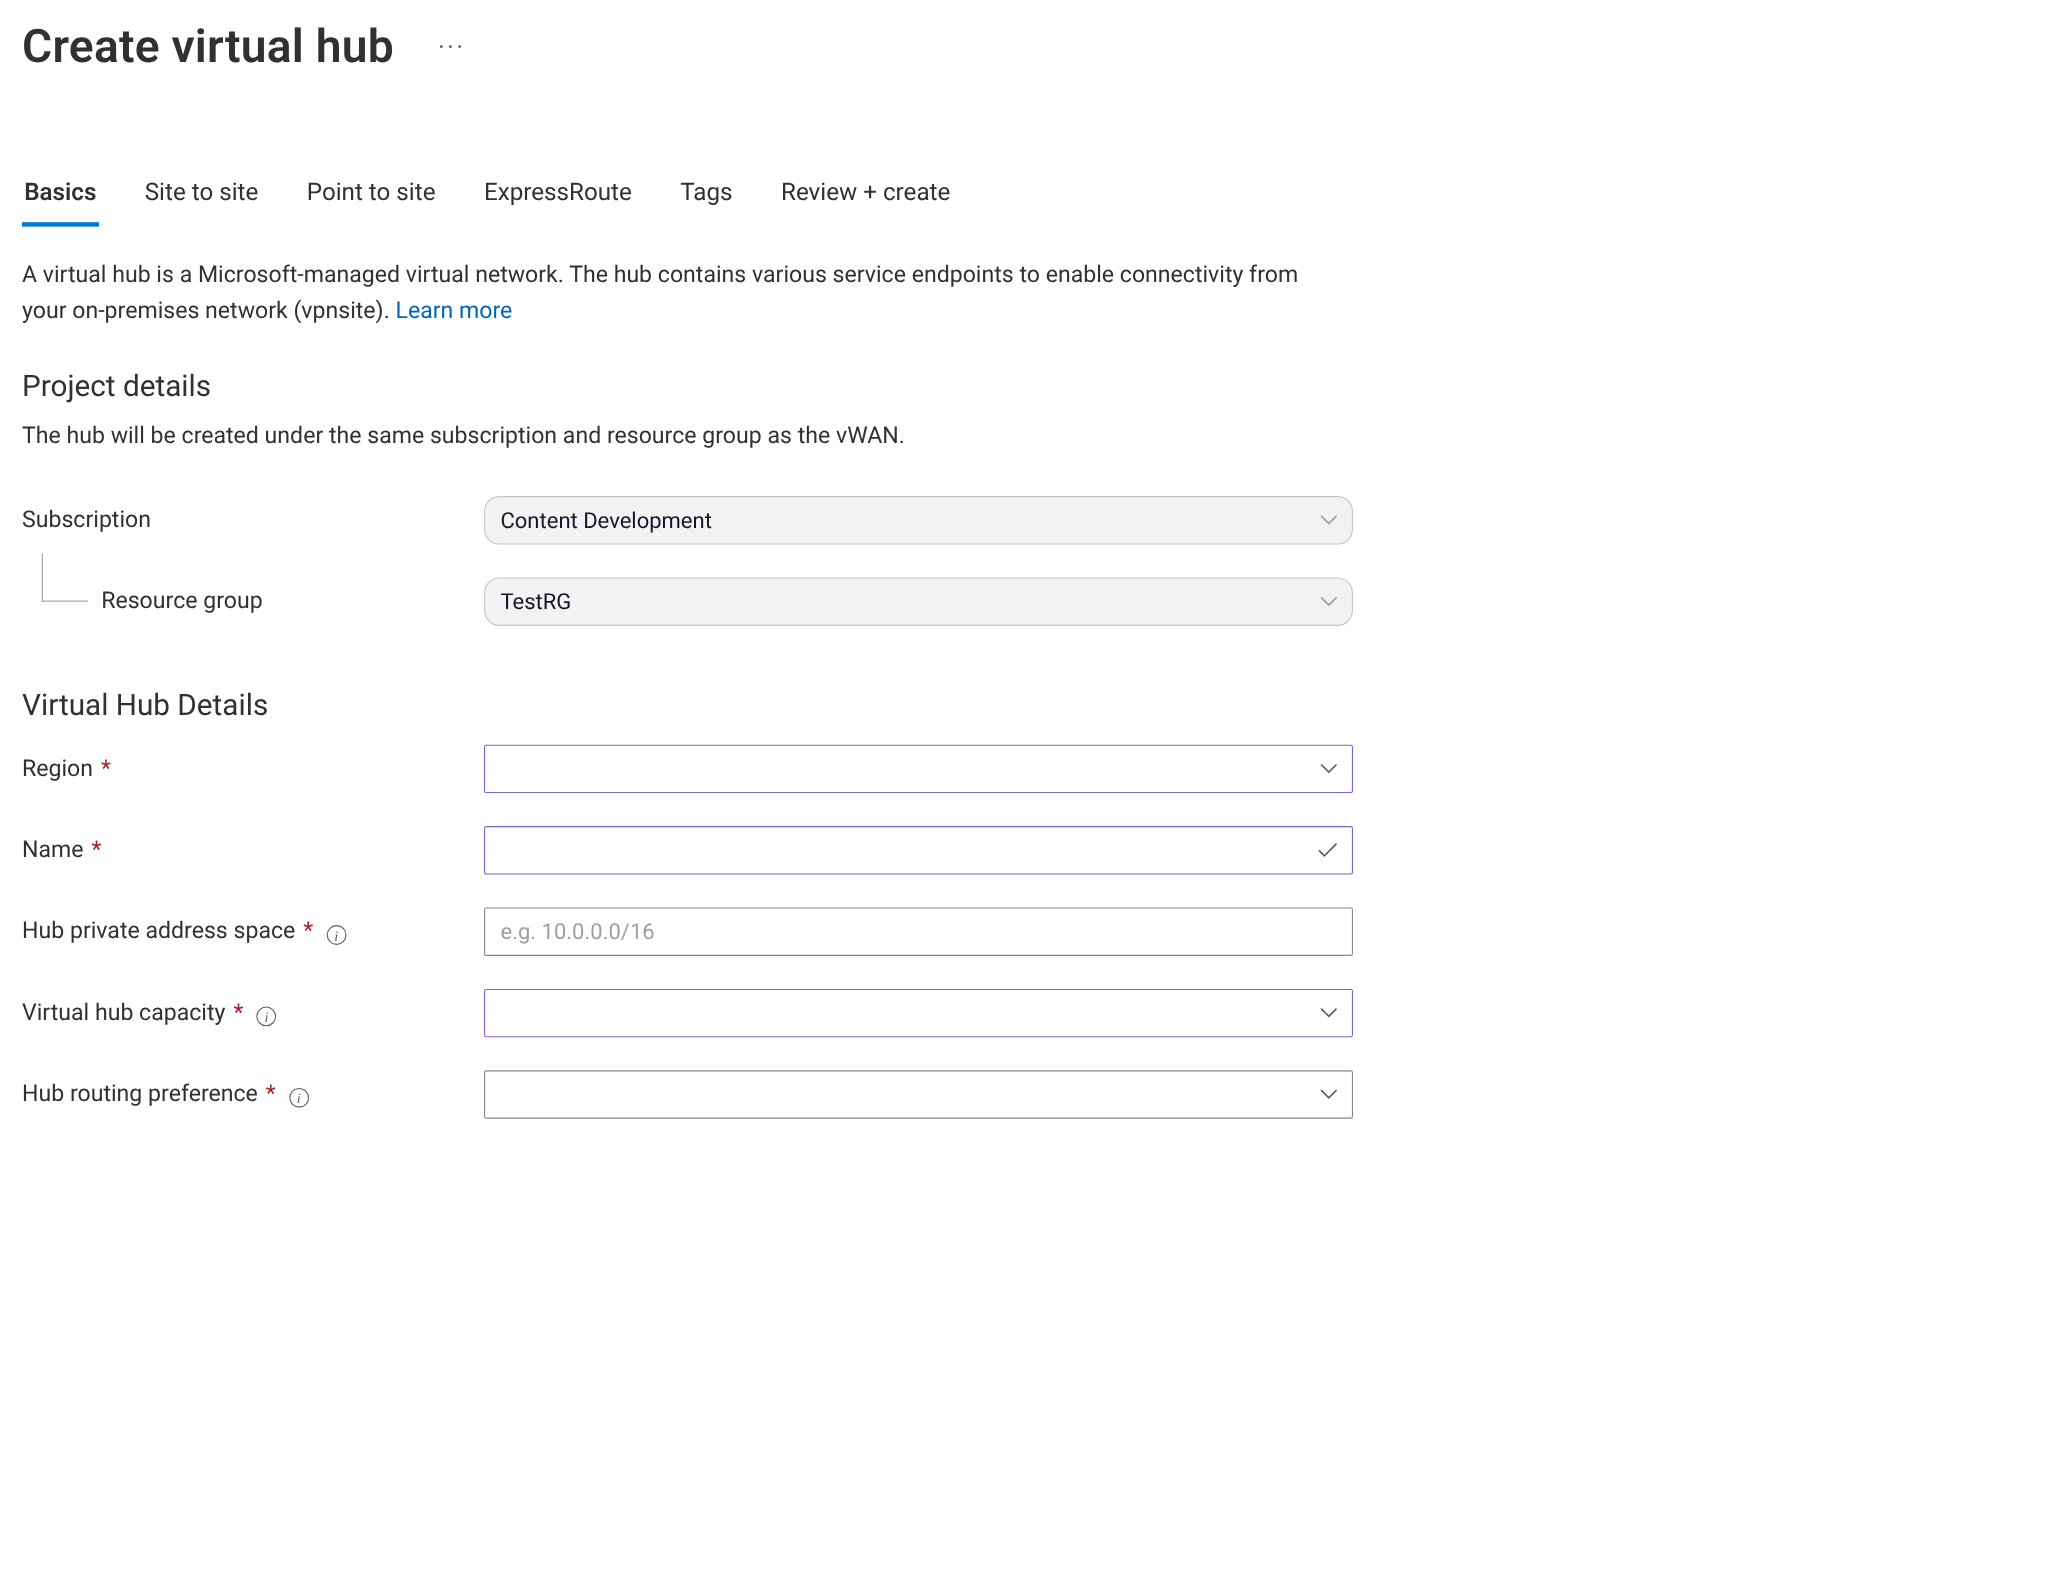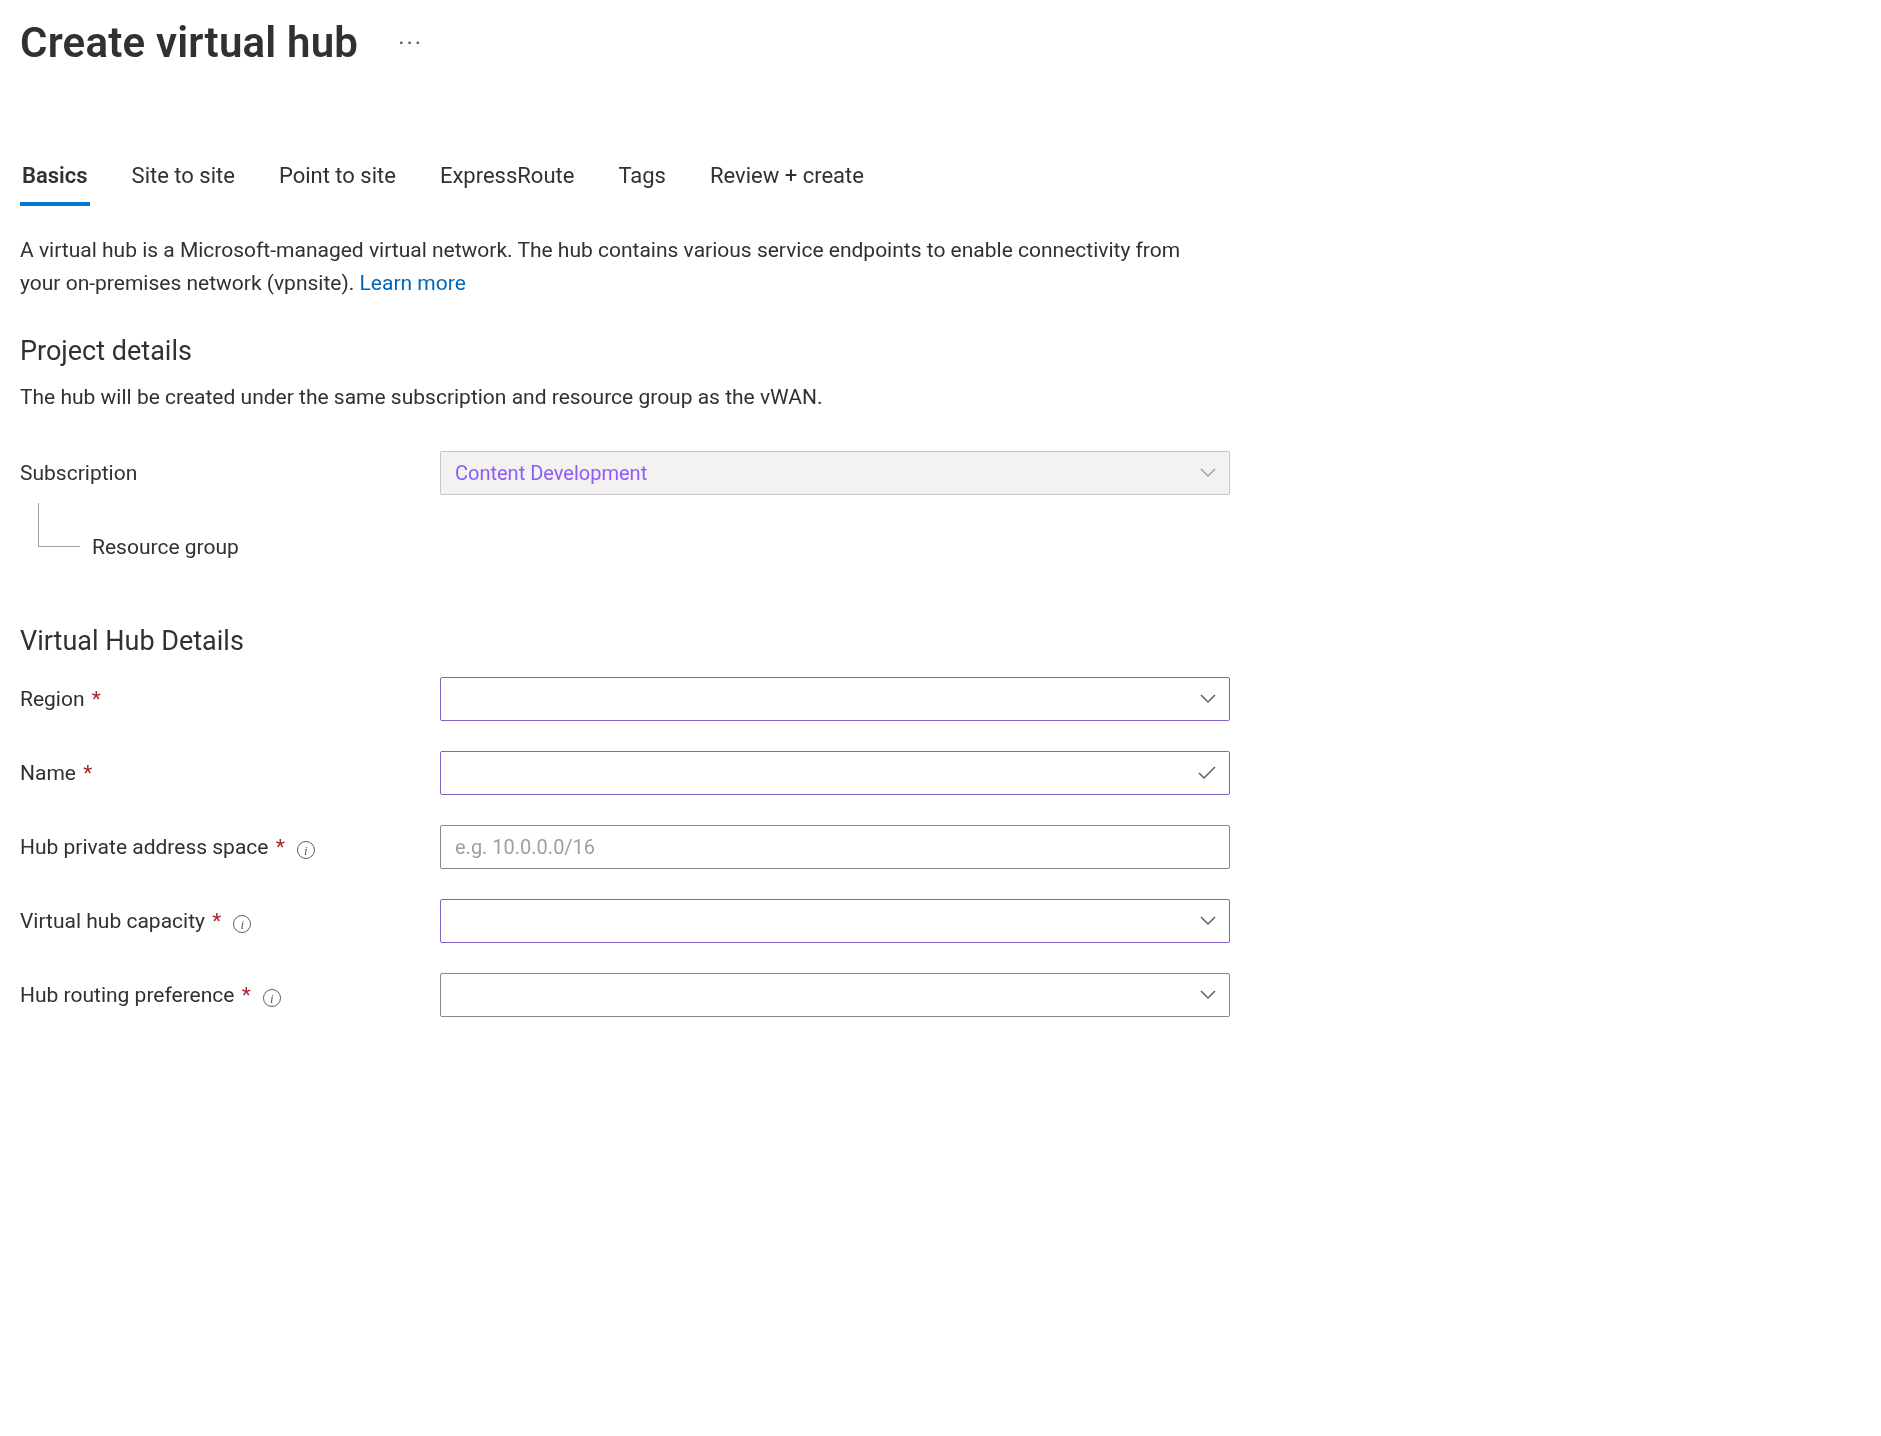--- a/index.html
+++ b/index.html
@@ -123,22 +123,23 @@
     border: 1.5px solid #8a8886;
     border-radius: 2px;
     padding: 0 44px 0 14px;
     font-size: 20px;
     font-family: inherit;
     color: #0f172a;
     background: #fff;
   }
   .control.disabled {
     background: #f3f2f1;
-    color: #8b5cf6;
+    color: #0f172a;
     border-color: #c8c6c4;
+    border-radius: 14px;
   }
   .control.purple {
     border-color: #8661c5;
     border-width: 1.5px;
   }
   .control::placeholder {
     color: #a19f9d;
   }
   .chevron {
     position: absolute;
@@ -188,20 +189,28 @@
         </svg>
     </span>
   </div>
 </div>
 
 <div class="form-row indented">
   <div class="label-wrap">
     <span class="tree-line"></span>
     <span>Resource group</span>
   </div>
+  <div class="control-wrap">
+    <input type="text" readonly="" class="control disabled" value="TestRG" style="">
+    <span class="chevron">
+      <svg width="16" height="10" viewBox="0 0 16 10">
+          <path d="M1 1 L8 8 L15 1" stroke="#a19f9d" stroke-width="1.5" fill="none"></path>
+        </svg>
+    </span>
+  </div>
 </div>
 
 <h2 class="section-heading section-gap">Virtual Hub Details</h2>
 
 <div class="form-row">
   <div class="label-wrap">
     <span><span>Region</span> <span class="required">*</span></span>
   </div>
   <div class="control-wrap">
     <input type="text" class="control purple" value="" style="">

